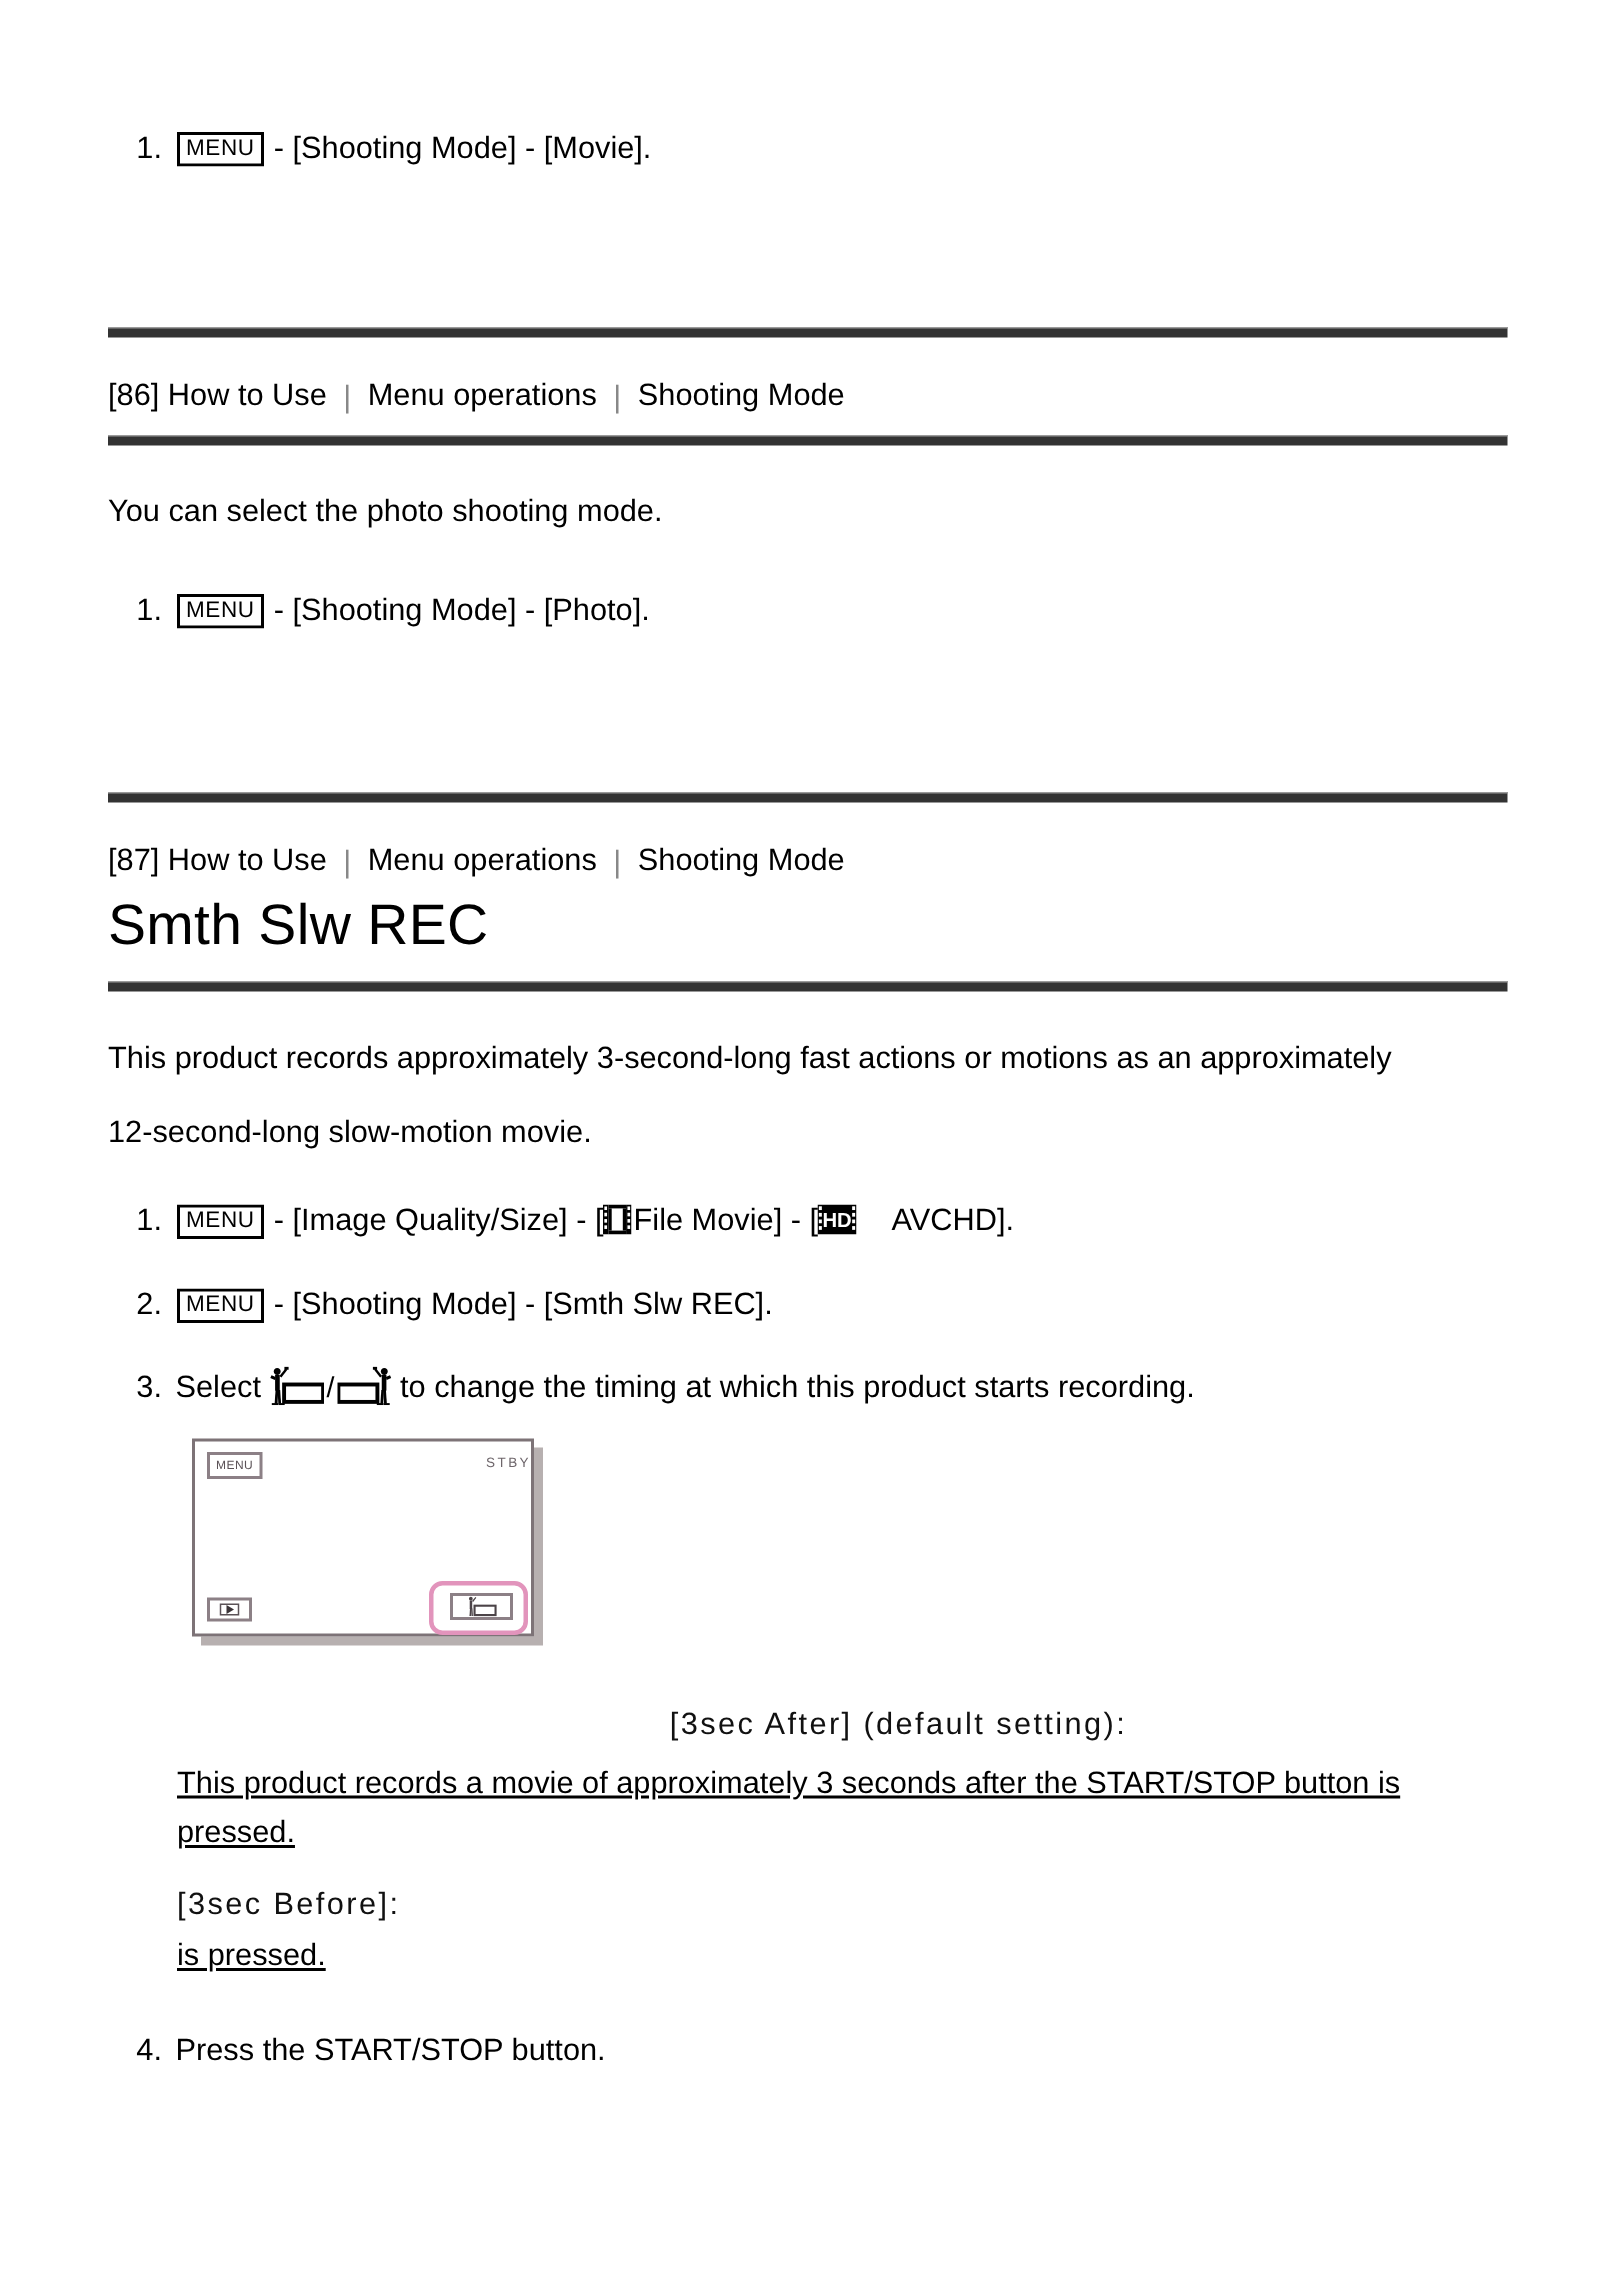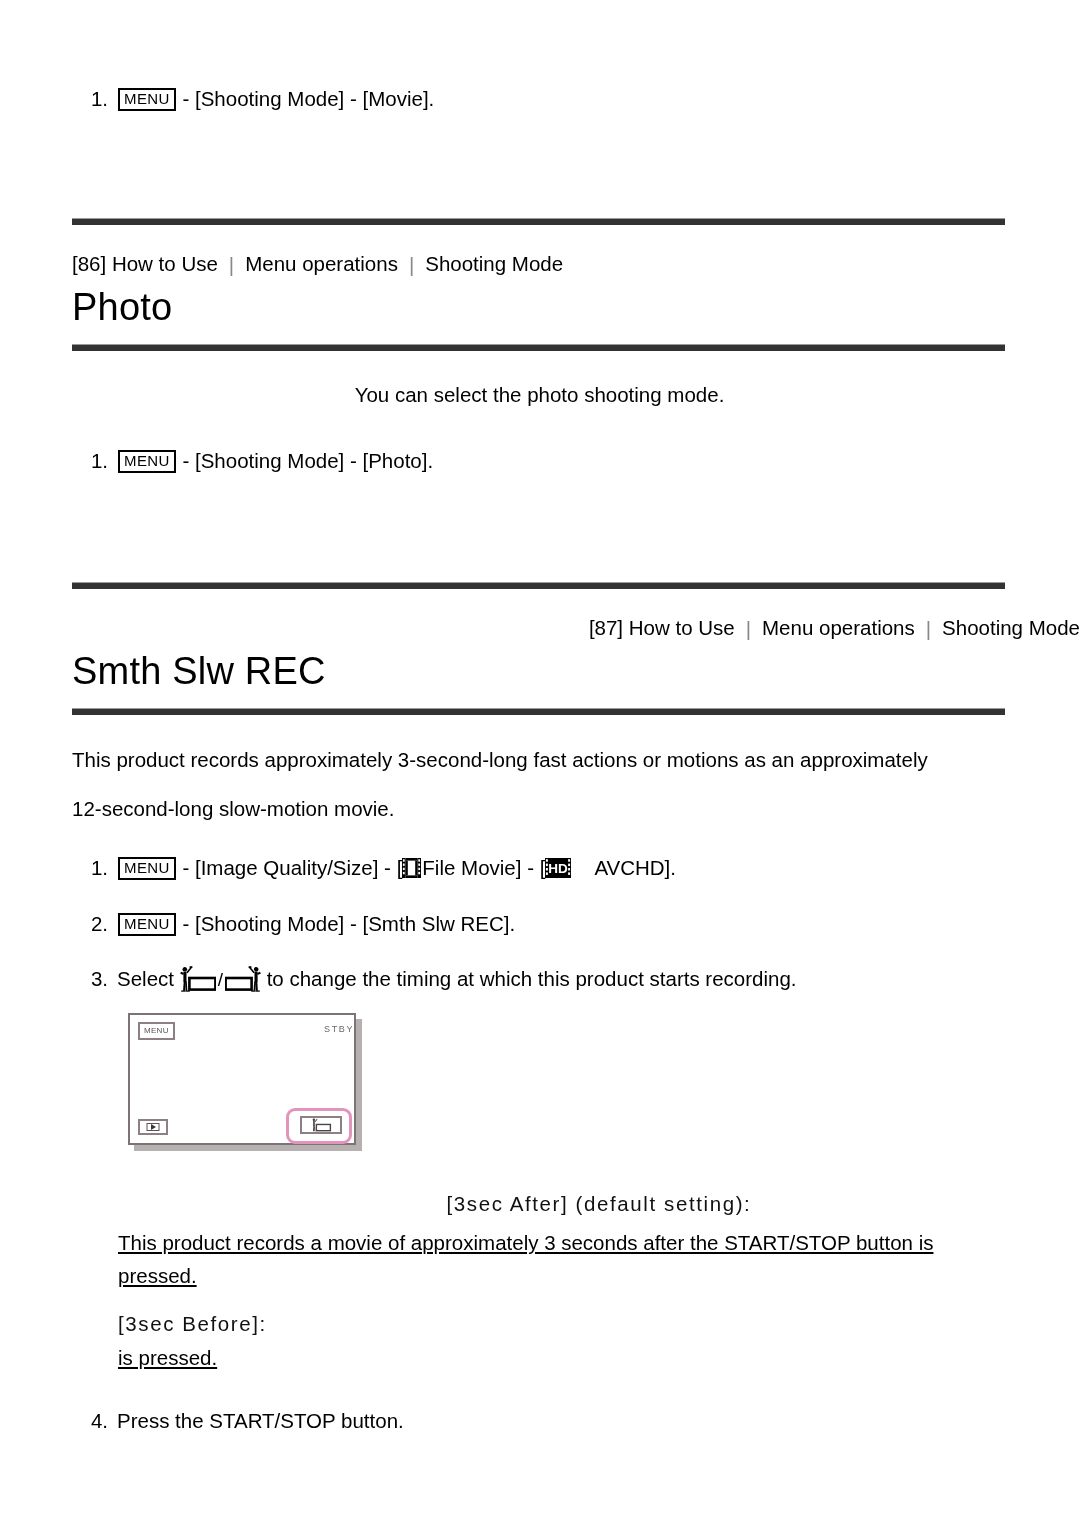--- a/index.html
+++ b/index.html
@@ -236,34 +236,33 @@
     <span class="step-num">1.</span>
     <span class="step-body"><span class="menu-btn">MENU</span><span> - [Shooting Mode] - [Movie].</span></span>
   </div>
 
   <div class="hr" style="margin-top:104px;"></div>
 
   <div class="breadcrumb" style="margin-top:26px;">
     <span>[86] How to Use</span><span class="sep">|</span><span>Menu operations</span><span class="sep">|</span><span>Shooting Mode</span>
   </div>
 
-  <div class="page-title" style="margin-top:6px;">Photo</div>
 
   <div class="hr" style="margin-top:13px;"></div>
 
-  <div class="para" style="margin-top:27px;text-align:center;">You can select the photo shooting mode.</div>
+  <div class="para" style="margin-top:27px;">You can select the photo shooting mode.</div>
 
   <div class="step" style="margin-left:72px; margin-top:35px;">
     <span class="step-num">1.</span>
     <span class="step-body"><span class="menu-btn">MENU</span><span> - [Shooting Mode] - [Photo].</span></span>
   </div>
 
   <div class="hr" style="margin-top:106px;"></div>
 
-  <div class="breadcrumb" style="margin-top:26px;text-align:right;">
+  <div class="breadcrumb" style="margin-top:26px;">
     <span>[87] How to Use</span><span class="sep">|</span><span>Menu operations</span><span class="sep">|</span><span>Shooting Mode</span>
   </div>
 
   <div class="page-title" style="margin-top:6px;">Smth Slw REC</div>
 
   <div class="hr" style="margin-top:13px;"></div>
 
   <div class="para" style="margin-top:28px;">This product records approximately 3-second-long fast actions or motions as an approximately</div>
   <div class="para">12-second-long slow-motion movie.</div>
 

